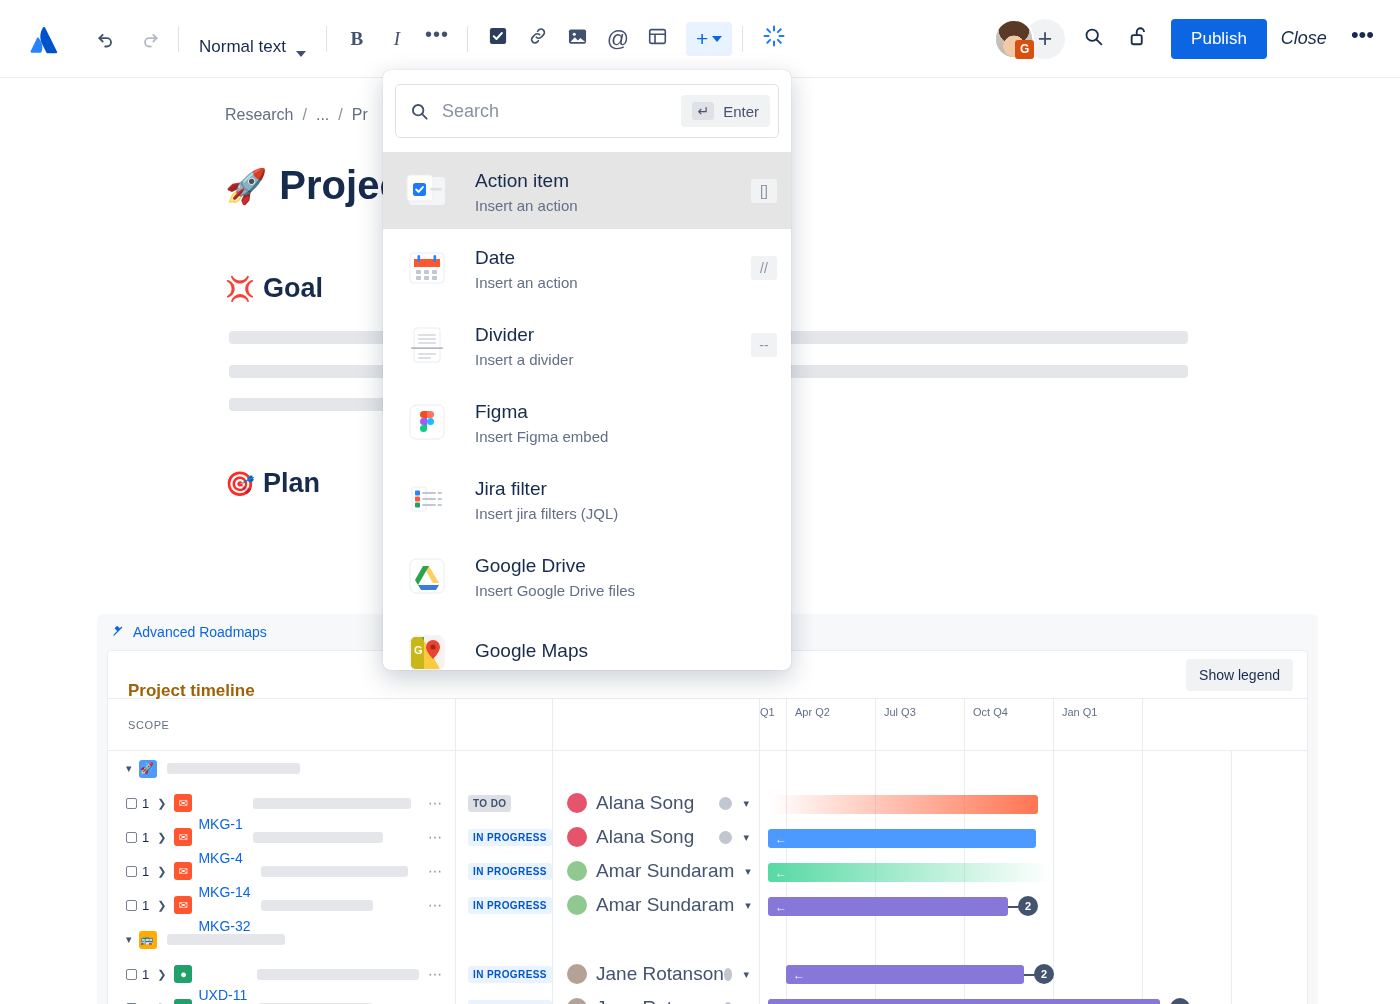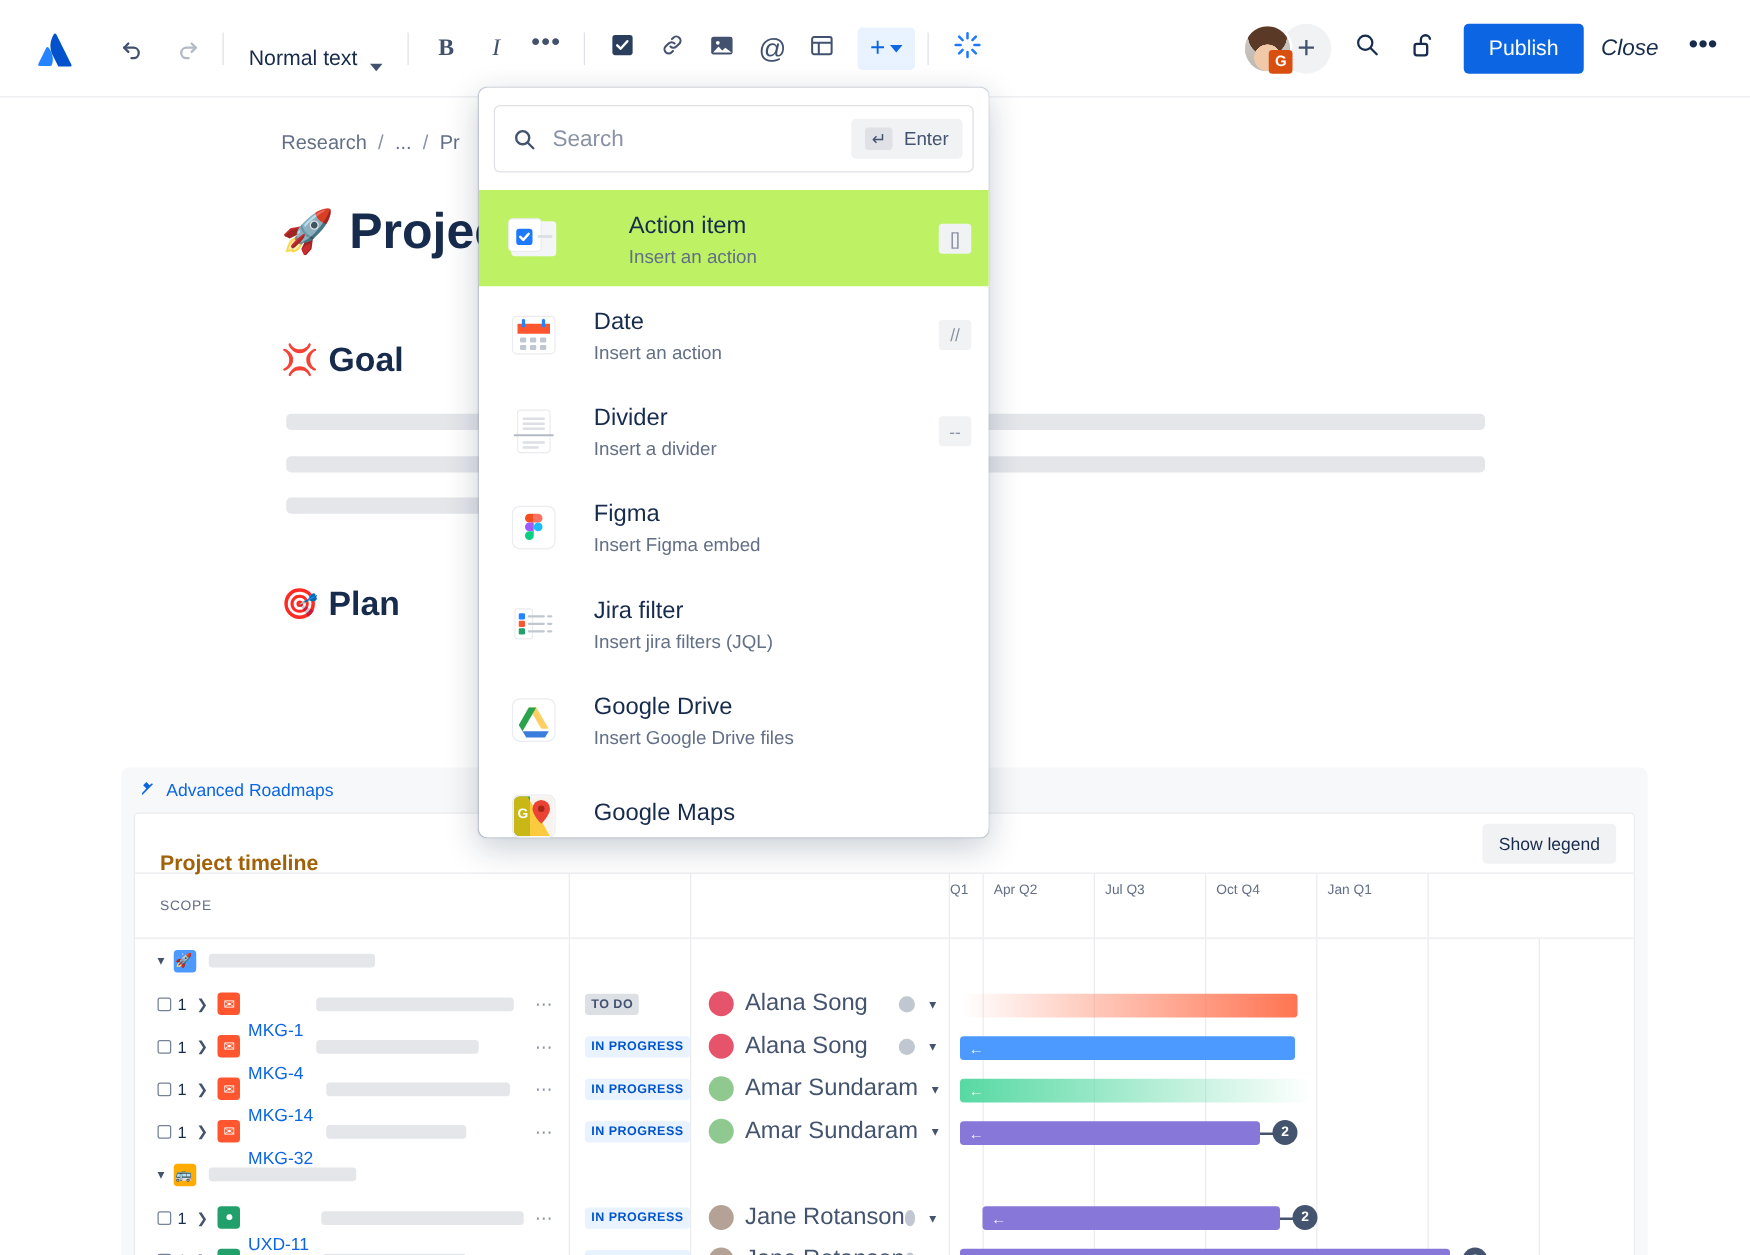--- a/index.html
+++ b/index.html
@@ -163,21 +163,21 @@
   .srch-inp::placeholder { color:#8993a4; }
   .enter-chip {
     display:flex;align-items:center;gap:9px;background:#f1f2f4;border-radius:4px;padding:7px 11px;
     color:#44546f;font-size:15px;
   }
   .enter-key {
     background:#dfe1e6;border-radius:3px;padding:0 5px;font-size:14px;line-height:18px;color:#44546f;
   }
   .menu { margin-top:14px; }
   .mi { height:77px; display:flex; align-items:center; padding:0 14px 0 20px; cursor:pointer; }
-  .mi.sel { background:#bef264;gap:28px; }
+  .mi.sel { background:#e5e5e5; }
   .mi-icon { width:48px;height:48px;flex:none;position:relative; }
   .mi-txt { margin-left:24px; }
   .mi-title { font-size:19px;color:#172b4d;line-height:26px; }
   .mi-sub { font-size:15px;color:#626f86;margin-top:3px; }
   .mi-sc {
     margin-left:auto;background:#f1f2f4;border-radius:3px;color:#8993a4;font-size:14px;
     padding:4px 8px;min-width:26px;text-align:center;
   }
 </style>
 </head>

